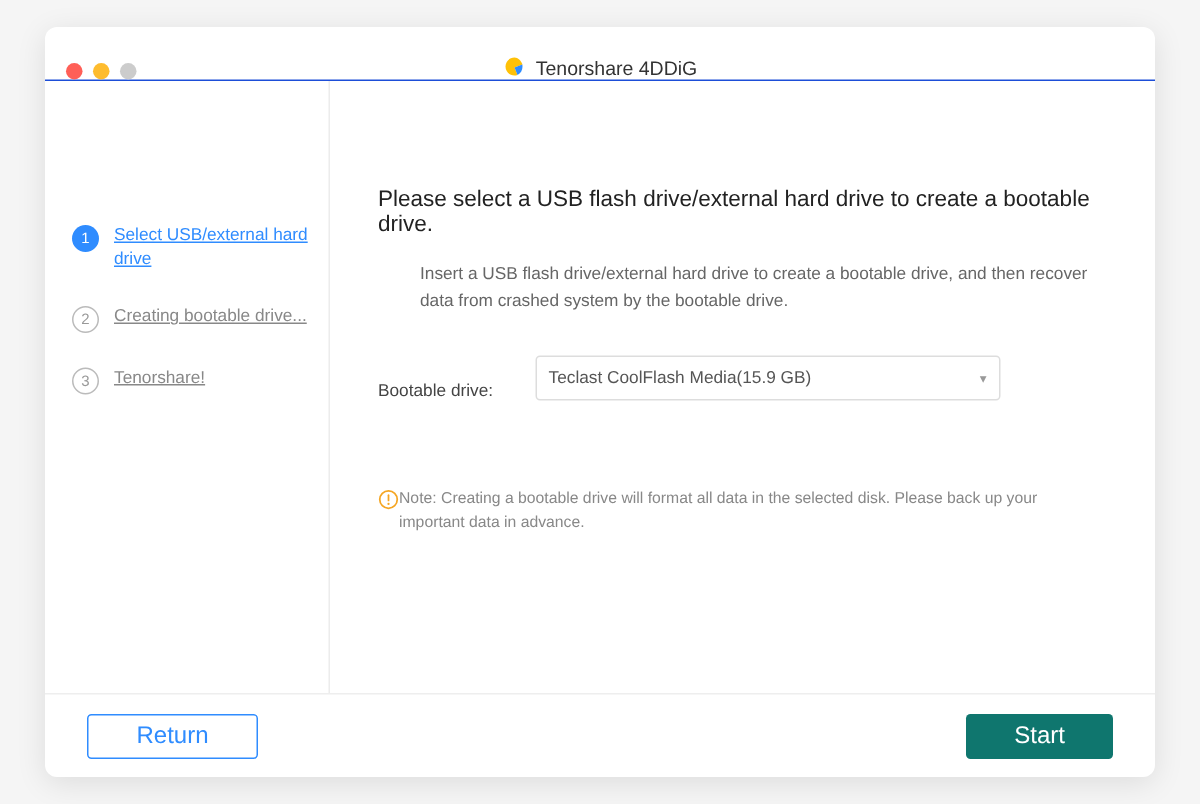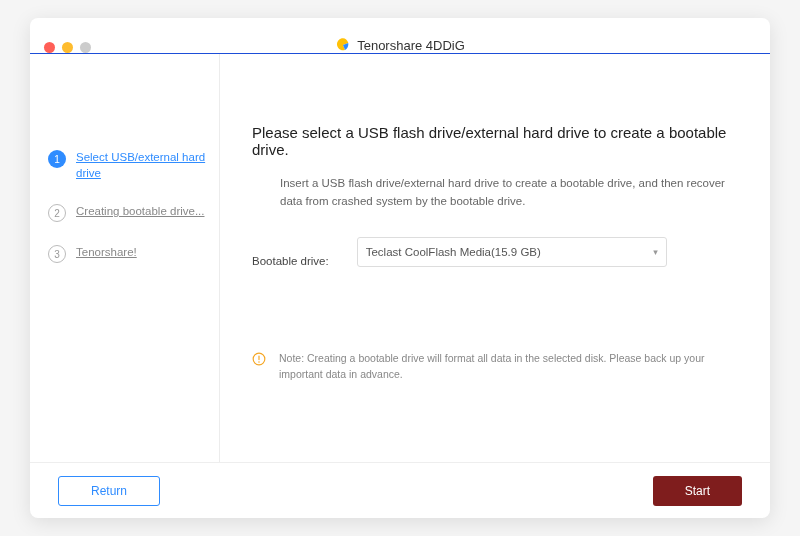--- a/index.html
+++ b/index.html
@@ -150,22 +150,22 @@
       color: #555;
       background: #fff;
       cursor: pointer;
     }
     .caret {
       font-size: 9px;
       color: #999;
     }
     .note-box {
       display: flex;
-      gap: 13px;
-      margin-top: 84px;
+      gap: 0;
+      margin-top: 58px;
       align-items: flex-start;
     }
     .note-icon {
       width: 14px;
       height: 14px;
       flex-shrink: 0;
       margin-top: 1px;
     }
     .note-text {
       font-size: 10.5px;
@@ -176,35 +176,35 @@
       height: 56px;
       border-top: 1px solid #eee;
       display: flex;
       align-items: center;
       justify-content: space-between;
       padding: 0 28px;
     }
     .btn {
       height: 30px;
       padding: 0 32px;
-      font-size: 12px;
+      font-size: 16px;
       border-radius: 3px;
       cursor: pointer;
       border: none;
       display: flex;
       align-items: center;
       justify-content: center;
     }
     .btn-return {
       background: #fff;
       border: 1px solid #2f8cff;
       color: #2f8cff;
     }
     .btn-start {
-      background: #7f1d1d;
+      background: #0f766e;
       color: #fff;
     }
   </style>
 </head>
 <body>
 
 <div class="window">
   <div class="titlebar">
     <div class="traffic-lights">
       <div class="dot red"></div>

